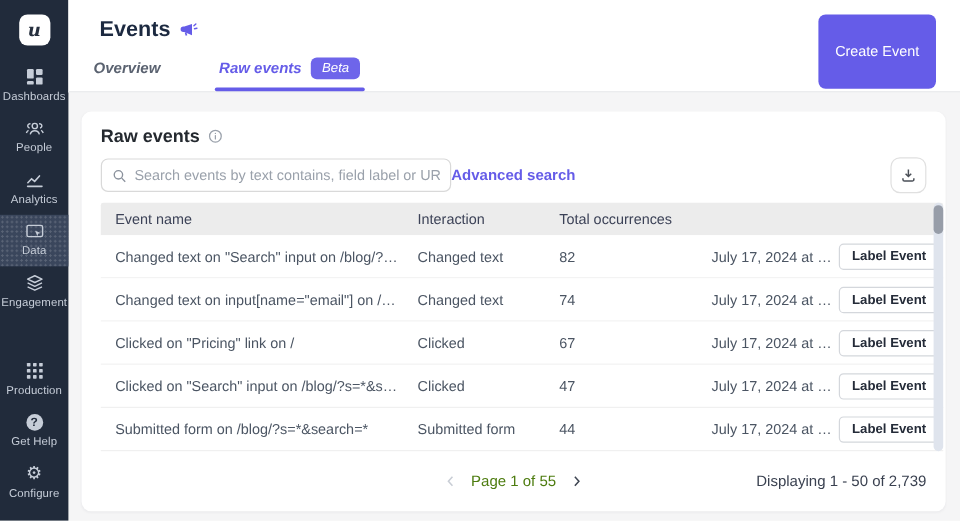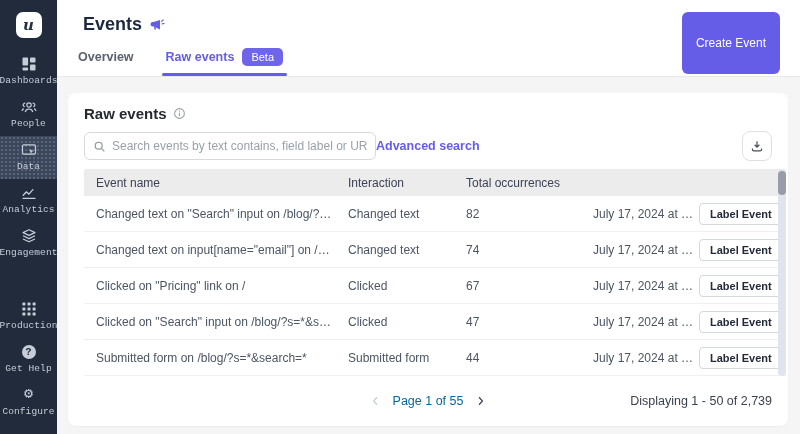--- a/index.html
+++ b/index.html
@@ -3,40 +3,40 @@
 <meta charset="utf-8">
 <style>
   * { margin:0; padding:0; box-sizing:border-box; }
   html,body { width:800px; height:434px; overflow:hidden; }
   body { font-family:"Liberation Sans", sans-serif; background:#f5f5f6; display:flex; }
 
   
   .sidebar { width:57px; background:#212b3b; display:flex; flex-direction:column; align-items:center; padding:12px 0 10px; flex-shrink:0; }
   .logo { width:26px; height:26px; background:#ffffff; border-radius:7px; display:flex; align-items:center; justify-content:center;
           font-family:"DejaVu Serif", serif; font-style:italic; font-weight:bold; font-size:15px; color:#27303f; margin-bottom:12px; cursor:pointer; }
-  .nav { width:100%; display:flex; flex-direction:column;font-family:Liberation Mono, monospace; }
+  .nav { width:100%; display:flex; flex-direction:column; }
   .nav-item { width:100%; padding:6px 0 7px; display:flex; flex-direction:column; align-items:center; gap:3px; color:#c6cdd8; cursor:pointer; }
   .nav-item .nicon { height:16px; display:flex; align-items:center; justify-content:center; }
   .nav-item .nicon svg { width:16px; height:16px; }
   .nav-item .nlabel { font-size:9.5px; letter-spacing:.1px; }
   .nav-item.active { background:#3a465c;
       background-image:radial-gradient(rgba(255,255,255,.16) 1px, transparent 1.1px); background-size:4px 4px; }
   .spacer { flex:1; }
   .gear-glyph { font-size:15px; line-height:16px; }
   .help-circle { width:14px; height:14px; border-radius:50%; background:#c6cdd8; color:#212b3b; font-size:10px; font-weight:bold; display:flex; align-items:center; justify-content:center; }
 
   
   .main { flex:1; display:flex; flex-direction:column; min-width:0; }
   .topbar { background:#fff; border-bottom:1px solid #e7e8ea; position:relative; flex-shrink:0; }
   .title-row { display:flex; align-items:center; gap:7px; padding:14px 0 0 26px; }
   .page-title { font-size:18px; font-weight:bold; color:#1c2940; }
   .megaphone { cursor:pointer; display:flex; }
   .create-btn { position:absolute; top:12px; right:20px; background:#655ce8; color:#fff; border:none; border-radius:6px;
                 font-size:12px; font-family:inherit; padding:24px 14px; cursor:pointer; }
-  .tabs { display:flex; gap:32px; padding-left:21px; margin-top:13px; }
+  .tabs { display:flex; gap:49px; padding-left:21px; margin-top:13px;font-style:italic; }
   .tab { font-size:12.5px; font-weight:bold; color:#5a6270; padding-bottom:10px; cursor:pointer; display:flex; align-items:center; gap:8px; position:relative; }
   .tab.active { color:#655ce8; }
   .tab.active::after { content:""; position:absolute; left:-4px; right:-4px; bottom:0; height:3px; background:#655ce8; border-radius:3px; }
   .beta-badge { background:#6e65ea; color:#fff; font-size:11px; font-weight:normal; padding:3px 9px; border-radius:5px; }
 
   
   .content { flex:1; padding:16px 12px 0 11px; }
   .card { background:#fff; border-radius:8px; box-shadow:0 1px 2px rgba(16,24,40,.04); padding:12px 0 10px; }
   .card-pad { padding:0 16px; }
   .card-title-row { display:flex; align-items:center; gap:6px; margin-bottom:9px; }
@@ -61,21 +61,21 @@
                font-family:inherit; padding:4px 10px; cursor:pointer; white-space:nowrap; }
   .scroll-track { position:absolute; top:0; bottom:0; right:0; width:8px; background:#dfe4ed; border-radius:4px; }
   .scroll-thumb { position:absolute; top:2px; left:0; width:8px; height:24px; background:#979da8; border-radius:4px; cursor:grab; }
 
   
   .card-footer { position:relative; height:30px; margin-top:10px; display:flex; align-items:center; }
   .pagination { position:absolute; left:50%; transform:translateX(-50%); display:flex; align-items:center; gap:11px; }
   .pg-chev { display:flex; cursor:pointer; background:none; border:none; padding:0; }
   .pg-chev.prev { color:#c8cdd5; }
   .pg-chev.next { color:#3f4653; }
-  .pg-label { font-size:12.5px; color:#0369a1; }
+  .pg-label { font-size:12.5px; color:#4d7c0f; }
   .summary { margin-left:auto; padding-right:16px; font-size:12.5px; color:#3a4150; }
 </style>
 </head>
 <body>
 
 <aside class="sidebar">
   <div class="logo">u</div>
   <nav class="nav" id="nav-main">
   <div class="nav-item">
     <span class="nicon">
@@ -93,38 +93,38 @@
     <span class="nicon">
           <svg viewBox="0 0 16 16" fill="none" stroke="currentColor" stroke-width="1.2">
             <circle cx="8" cy="6" r="2.2"></circle>
             <path d="M4.2 13c.5-1.9 2-3 3.8-3s3.3 1.1 3.8 3"></path>
             <path d="M11.6 4.3a1.7 1.7 0 1 1 .7 3.3M13.2 9.6c.9.4 1.5 1.2 1.8 2.2M4.4 4.3a1.7 1.7 0 1 0-.7 3.3M2.8 9.6c-.9.4-1.5 1.2-1.8 2.2"></path>
           </svg>
         </span>
     <span class="nlabel">People</span>
   </div>
 
+  <div class="nav-item">
+    <span class="nicon">
+          <svg viewBox="0 0 16 16" fill="none" stroke="currentColor" stroke-width="1.3" stroke-linecap="round">
+            <path d="M2.2 10.3l3.1-3.3 2.6 2.1 4-4.5"></path>
+            <path d="M2 13.3h12"></path>
+          </svg>
+        </span>
+    <span class="nlabel">Analytics</span>
+  </div>
+
   <div class="nav-item active">
     <span class="nicon">
           <svg viewBox="0 0 16 16" fill="none" stroke="currentColor" stroke-width="1.2">
             <rect x="1.5" y="2.8" width="13" height="9.4" rx="1.4"></rect>
             <path d="M8.3 7.2l4.6 1.9-2.1.7-.7 2.1z" fill="currentColor" stroke="none"></path>
           </svg>
         </span>
     <span class="nlabel">Data</span>
-  </div>
-
-  <div class="nav-item">
-    <span class="nicon">
-          <svg viewBox="0 0 16 16" fill="none" stroke="currentColor" stroke-width="1.3" stroke-linecap="round">
-            <path d="M2.2 10.3l3.1-3.3 2.6 2.1 4-4.5"></path>
-            <path d="M2 13.3h12"></path>
-          </svg>
-        </span>
-    <span class="nlabel">Analytics</span>
   </div>
 
   <div class="nav-item">
     <span class="nicon">
           <svg viewBox="0 0 16 16" fill="none" stroke="currentColor" stroke-width="1.2" stroke-linejoin="round">
             <path d="M8 1.8l6 2.8L8 7.4 2 4.6z"></path>
             <path d="M2 7.8l6 2.8 6-2.8"></path>
             <path d="M2 11l6 2.8L14 11"></path>
           </svg>
         </span>

